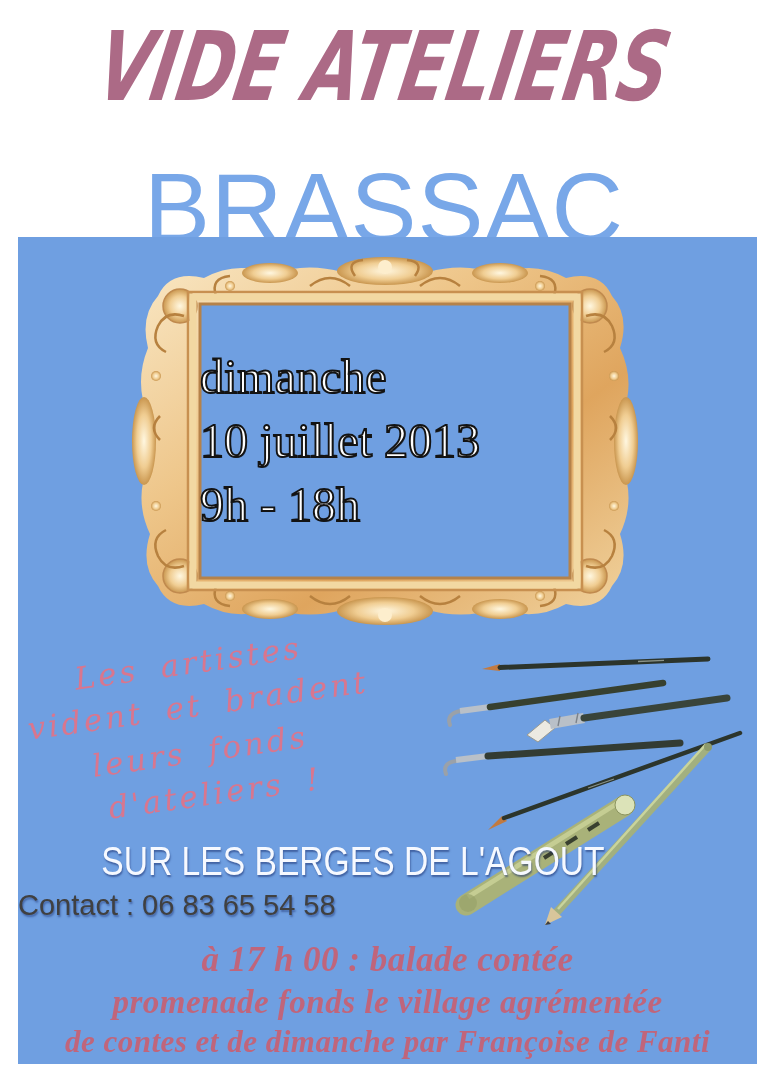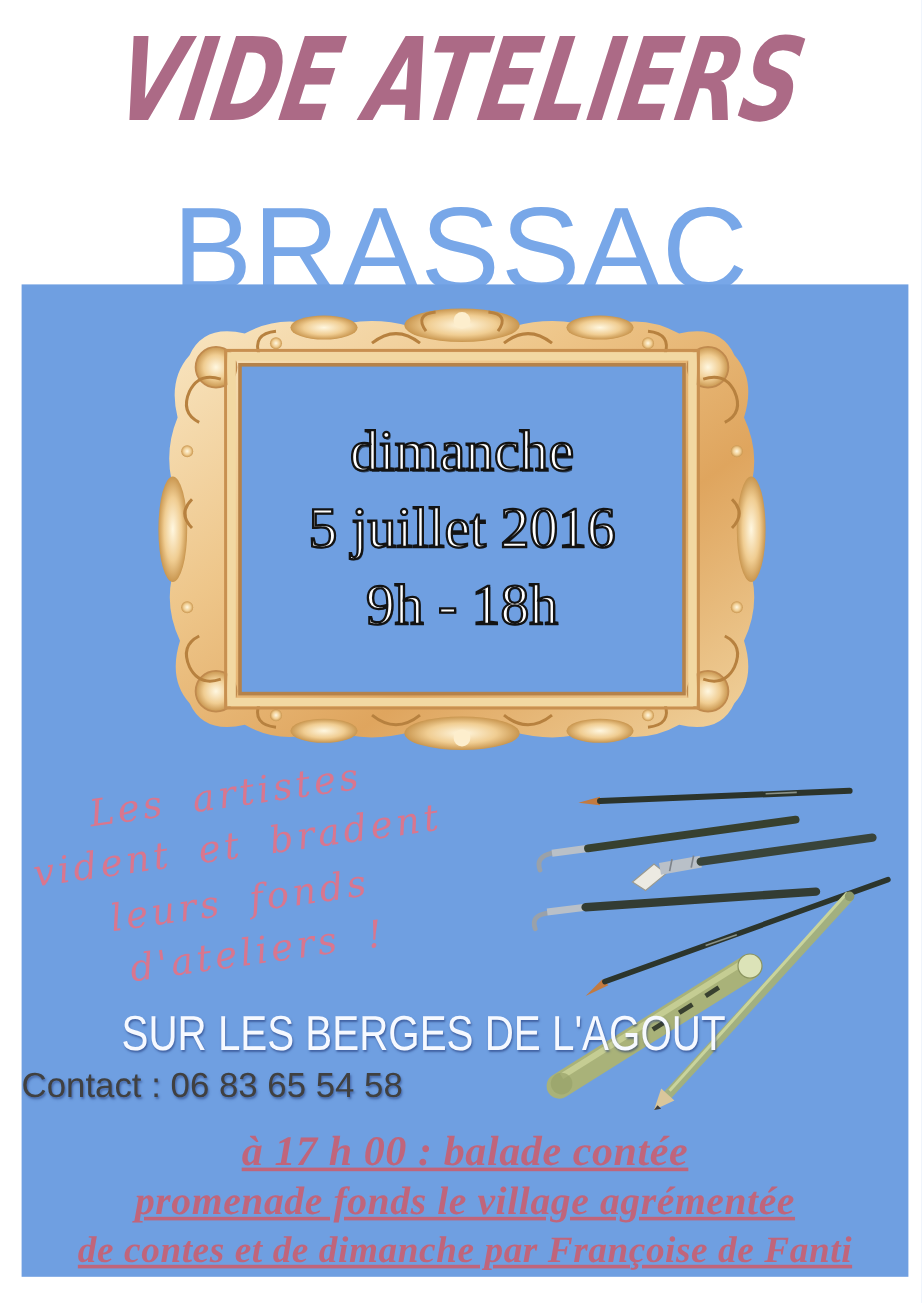--- a/index.html
+++ b/index.html
@@ -15,21 +15,21 @@
   .town-title{position:absolute;top:118px;left:0;width:768px;text-align:center;
               font-family:"Liberation Sans",sans-serif;font-size:99px;line-height:108px;
               color:#78a7e8;letter-spacing:1px;margin-top:36px;}
 
   
   .panel{position:absolute;left:18px;top:237px;width:739px;height:827px;background:#6f9fe1;}
 
   
   .frame-svg{position:absolute;left:112px;top:19px;width:510px;height:370px;}
   .frame-text{position:absolute;left:182px;top:67px;width:370px;height:274px;
-              display:flex;flex-direction:column;align-items:center;justify-content:center;
+              display:flex;flex-direction:column;justify-content:center;
               font-family:"Liberation Serif",serif;font-size:48px;line-height:64px;
               color:#ffffff;-webkit-text-stroke:1.9px #131313;
               text-shadow:1px 1px 0 rgba(0,0,0,0.55);white-space:nowrap;}
 
   
   .script-line{position:absolute;font-family:"DejaVu Serif",serif;font-style:italic;
                font-size:31px;color:#d9768e;letter-spacing:3px;word-spacing:10px;
                transform:rotate(-8deg);white-space:nowrap;text-align:center;}
   .s1{left:10px;top:408px;width:320px;}
   .s2{left:0px;top:450px;width:360px;}
@@ -42,21 +42,21 @@
   
   .location{position:absolute;left:28px;top:601px;width:434px;text-align:center;}
   .location span{display:inline-block;font-size:41px;color:#f6f9ff;white-space:nowrap;
                  transform:scaleX(0.82);text-shadow:1px 2px 2px rgba(25,45,110,0.55);}
   .contact{position:absolute;left:0px;top:652px;width:414px;text-align:left;
            font-size:29px;color:#404040;text-shadow:1px 2px 2px rgba(25,45,110,0.5);}
 
   
   .footer-line{position:absolute;left:0;width:739px;text-align:center;
                font-family:"Liberation Serif",serif;font-weight:bold;font-style:italic;
-               color:#c0657b;letter-spacing:0.5px;white-space:nowrap;text-decoration:underline;}
+               color:#c0657b;letter-spacing:0.5px;white-space:nowrap;}
   .f1{top:703px;font-size:35px;}
   .f2{top:747px;font-size:33px;}
   .f3{top:787px;font-size:31px;}
 </style>
 </head>
 <body>
 
 <div class="page">
 
   <div class="event-title">
@@ -132,21 +132,21 @@
           <path d="M285,20 q10,-14 -8,-16"></path>
       </g>
 
       <rect x="58" y="36" width="394" height="298" fill="none" stroke="#c89050" stroke-width="2.5"></rect>
       <rect x="63" y="41" width="384" height="288" fill="none" stroke="#f2d8a2" stroke-width="7"></rect>
       <rect x="70" y="48" width="370" height="274" fill="none" stroke="#b5824a" stroke-width="3"></rect>
     </svg>
 
     <div class="frame-text">
       <div>dimanche</div>
-      <div>5 juillet 2016</div>
+      <div>10 juillet 2013</div>
       <div>9h - 18h</div>
     </div>
 
     <div class="script-line s1">Les artistes</div>
     <div class="script-line s2">vident et bradent</div>
     <div class="script-line s3">leurs fonds</div>
     <div class="script-line s4">d'ateliers !</div>
 
     <svg class="brushes-svg" viewBox="0 0 325 300">
 

